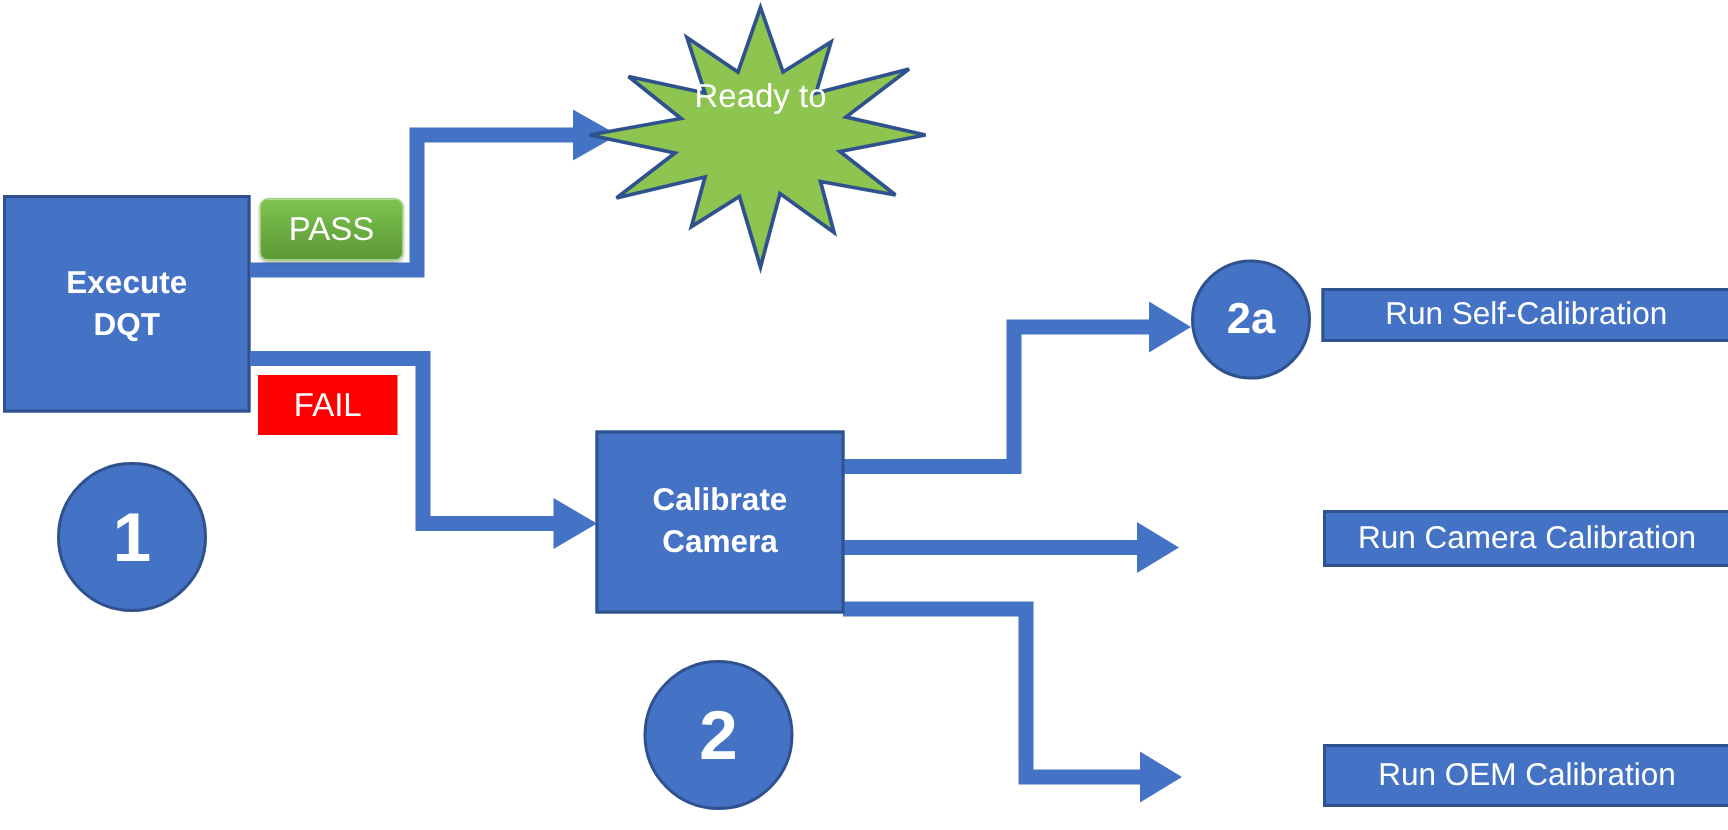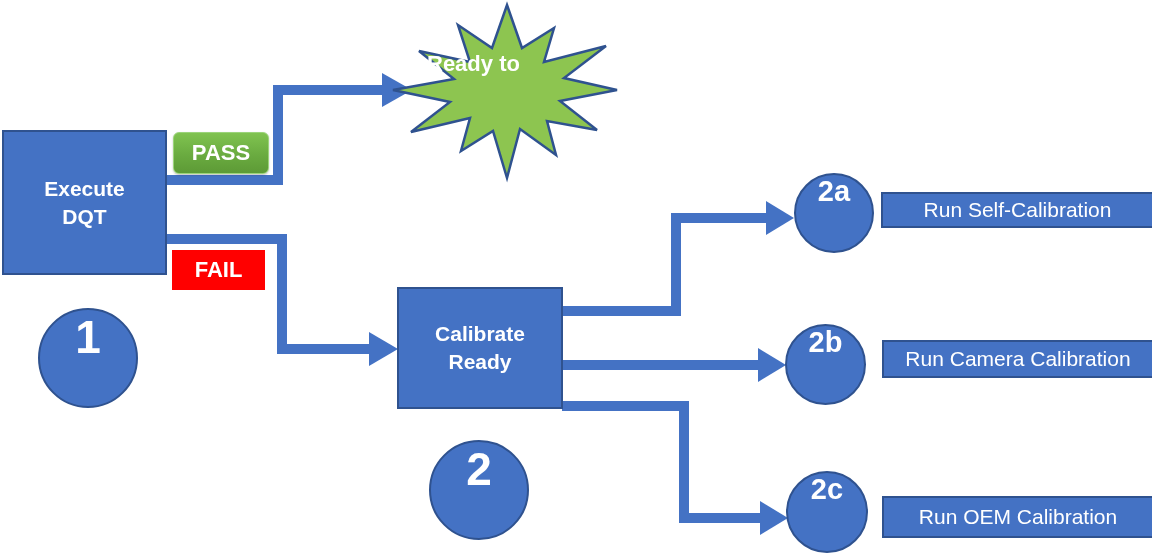--- a/index.html
+++ b/index.html
@@ -13,42 +13,42 @@
   .bluebox{
     background:var(--blue,#4472C4);
     border:2px solid var(--blue-border,#2F528F);
     display:flex;flex-direction:column;align-items:center;justify-content:center;
     text-align:center;font-weight:bold;font-size:21px;line-height:28px;
   }
   .circle{
     background:var(--blue,#4472C4);
     border:2px solid var(--blue-border,#2F528F);
     border-radius:50%;
-    display:flex;justify-content:center;font-weight:bold;
+    display:flex;align-items:center;justify-content:center;font-weight:bold;
   }
   .badge-big{font-size:46px;}
   .badge-small{font-size:29px;}
   .bar{
     background:var(--blue,#4472C4);
     border:2px solid var(--blue-border,#2F528F);
     display:flex;align-items:center;justify-content:center;
     font-size:21px;font-weight:normal;
   }
   .tag{
     display:flex;align-items:center;justify-content:center;
-    font-weight:bold;font-size:22px;
+    font-weight:normal;font-size:22px;
   }
   .tag-pass{
     background:linear-gradient(180deg,#80c350 0%,#6aab40 55%,#5d9a36 100%);
     border:1px solid #9bd47a;border-radius:6px;
     box-shadow:0 1px 2px rgba(0,0,0,0.25);
   }
   .tag-fail{background:var(--red-fail,#FF0000);}
   .burst-text{
-    text-align:left;font-weight:bold;font-size:22px;line-height:28px;
+    text-align:center;font-weight:normal;font-size:22px;line-height:28px;
   }
 
   #exec-box{left:2px;top:130px;width:165px;height:145px;}
   #pass-tag{left:173px;top:132px;width:96px;height:42px;}
   #fail-tag{left:172px;top:250px;width:93px;height:40px;}
   #circle-1{left:38px;top:308px;width:100px;height:100px;}
   #burst-label{left:427px;top:50px;width:160px;}
   #calib-box{left:397px;top:287px;width:166px;height:122px;}
   #circle-2{left:429px;top:440px;width:100px;height:100px;}
   #circle-2a{left:794px;top:173px;width:80px;height:80px;}
@@ -95,40 +95,34 @@
   <div class="abs tag tag-fail" id="fail-tag">
     <span>FAIL</span>
   </div>
 
   <div class="abs burst-text" id="burst-label">
     <div>Ready to</div>
   </div>
 
   <div class="abs bluebox" id="calib-box">
     <span>Calibrate</span>
-    <span>Ready</span>
+    <span>Camera</span>
   </div>
   <div class="abs circle badge-big" id="circle-2">
     <span>2</span>
   </div>
 
   <div class="abs circle badge-small" id="circle-2a">
     <span>2a</span>
   </div>
   <div class="abs bar" id="bar-2a">
     <span>Run Self-Calibration</span>
   </div>
 
-  <div class="abs circle badge-small" id="circle-2b">
-    <span>2b</span>
-  </div>
   <div class="abs bar" id="bar-2b">
     <span>Run Camera Calibration</span>
   </div>
 
-  <div class="abs circle badge-small" id="circle-2c">
-    <span>2c</span>
-  </div>
   <div class="abs bar" id="bar-2c">
     <span>Run OEM Calibration</span>
   </div>
 
 </div>
 
 </body></html>

